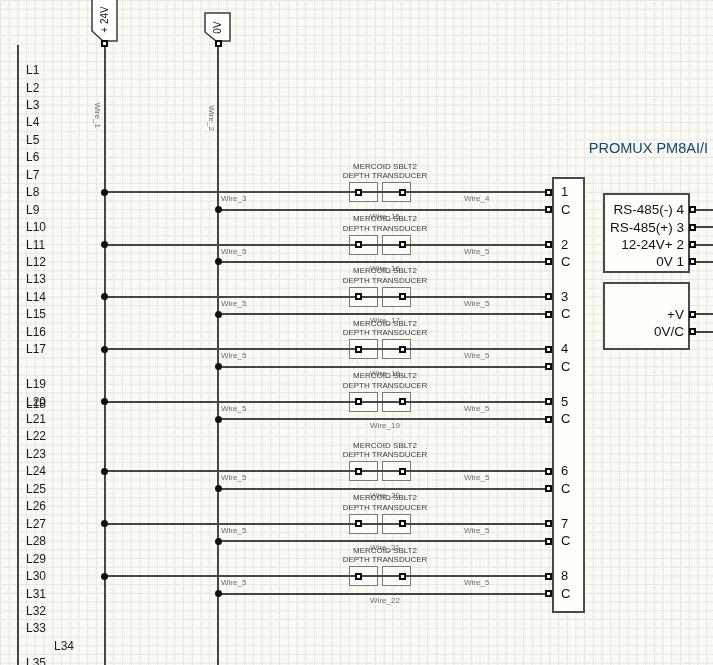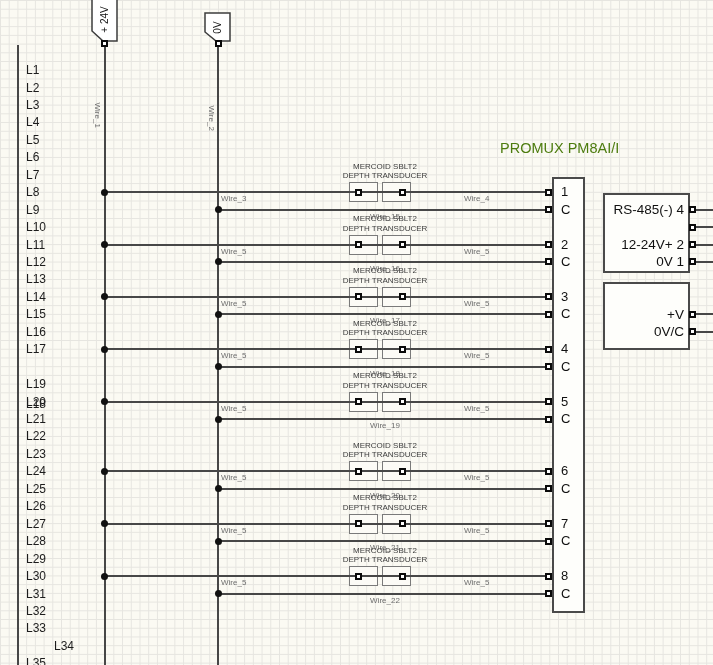--- a/index.html
+++ b/index.html
@@ -19,21 +19,21 @@
   .pin{position:absolute;width:7px;height:7px;box-sizing:border-box;border:2px solid #0a0a0a;background:#fff;z-index:6;}
   .lline{position:absolute;font-size:12px;color:#1c1c1c;z-index:4;}
   .wlabel{position:absolute;font-size:8px;color:#6e6e6e;white-space:nowrap;z-index:4;}
   .wlabel.center{width:80px;text-align:center;}
   .vlabel{position:absolute;font-size:8px;color:#6e6e6e;white-space:nowrap;z-index:4;transform:rotate(90deg);}
   .mercoid{position:absolute;width:150px;text-align:center;font-size:8px;line-height:9.5px;color:#3d3d3d;white-space:nowrap;z-index:5;}
   .tbox{position:absolute;box-sizing:border-box;border:1.5px solid #7a7a7a;background:#fcfbf6;height:20px;width:29px;z-index:2;}
   .modbox{position:absolute;box-sizing:border-box;border:2px solid #4a4a4a;background:#fefefb;z-index:2;}
   .termlabel{position:absolute;font-size:13px;color:#111;height:16px;line-height:16px;z-index:4;}
   .ifrow{position:absolute;font-size:13.5px;color:#111;height:17px;line-height:17px;text-align:right;white-space:nowrap;z-index:4;}
-  .title{position:absolute;font-size:14.5px;color:#4d7c0f;white-space:nowrap;z-index:4;}
+  .title{position:absolute;font-size:14.5px;color:#0c4a6e;text-align:right;white-space:nowrap;z-index:4;}
   .taglabel{position:absolute;font-size:10px;color:#111;text-align:center;transform:rotate(-90deg);white-space:nowrap;z-index:4;}
   svg.tag{position:absolute;z-index:3;overflow:visible;}
 </style>
 </head>
 <body>
 
 <div id="stage">
 
   <div class="rail" style="left:17px;top:45px;height:620px;"></div>
 
@@ -231,20 +231,21 @@
     <div class="pin" style="left:545px;top:572.5px;"></div>
     <div class="pin" style="left:545px;top:590.0px;"></div>
     <div class="termlabel" style="left:561px;top:568.0px;">8</div>
     <div class="termlabel" style="left:561px;top:585.5px;">C</div>
     <div class="wlabel" style="left:221px;top:578.0px;">Wire_5</div>
     <div class="wlabel" style="left:464px;top:578.0px;">Wire_5</div>
     <div class="wlabel center" style="left:345px;top:595.5px;">Wire_22</div>
     <div class="ifrow" style="left:560px;top:201.1px;width:124px;">RS-485(-) 4</div>
     <div class="pin" style="left:688.5px;top:206.1px;"></div>
     <div class="wire" style="left:695px;top:208.6px;width:18px;height:2px;"></div>
+    <div class="ifrow" style="left:560px;top:218.5px;width:124px;">RS-485(+) 3</div>
     <div class="pin" style="left:688.5px;top:223.5px;"></div>
     <div class="wire" style="left:695px;top:226.0px;width:18px;height:2px;"></div>
     <div class="ifrow" style="left:560px;top:236.0px;width:124px;">12-24V+ 2</div>
     <div class="pin" style="left:688.5px;top:241.0px;"></div>
     <div class="wire" style="left:695px;top:243.5px;width:18px;height:2px;"></div>
     <div class="ifrow" style="left:560px;top:253.4px;width:124px;">0V 1</div>
     <div class="pin" style="left:688.5px;top:258.4px;"></div>
     <div class="wire" style="left:695px;top:260.9px;width:18px;height:2px;"></div>
     <div class="ifrow" style="left:560px;top:305.8px;width:124px;">+V</div>
     <div class="pin" style="left:688.5px;top:310.8px;"></div>

